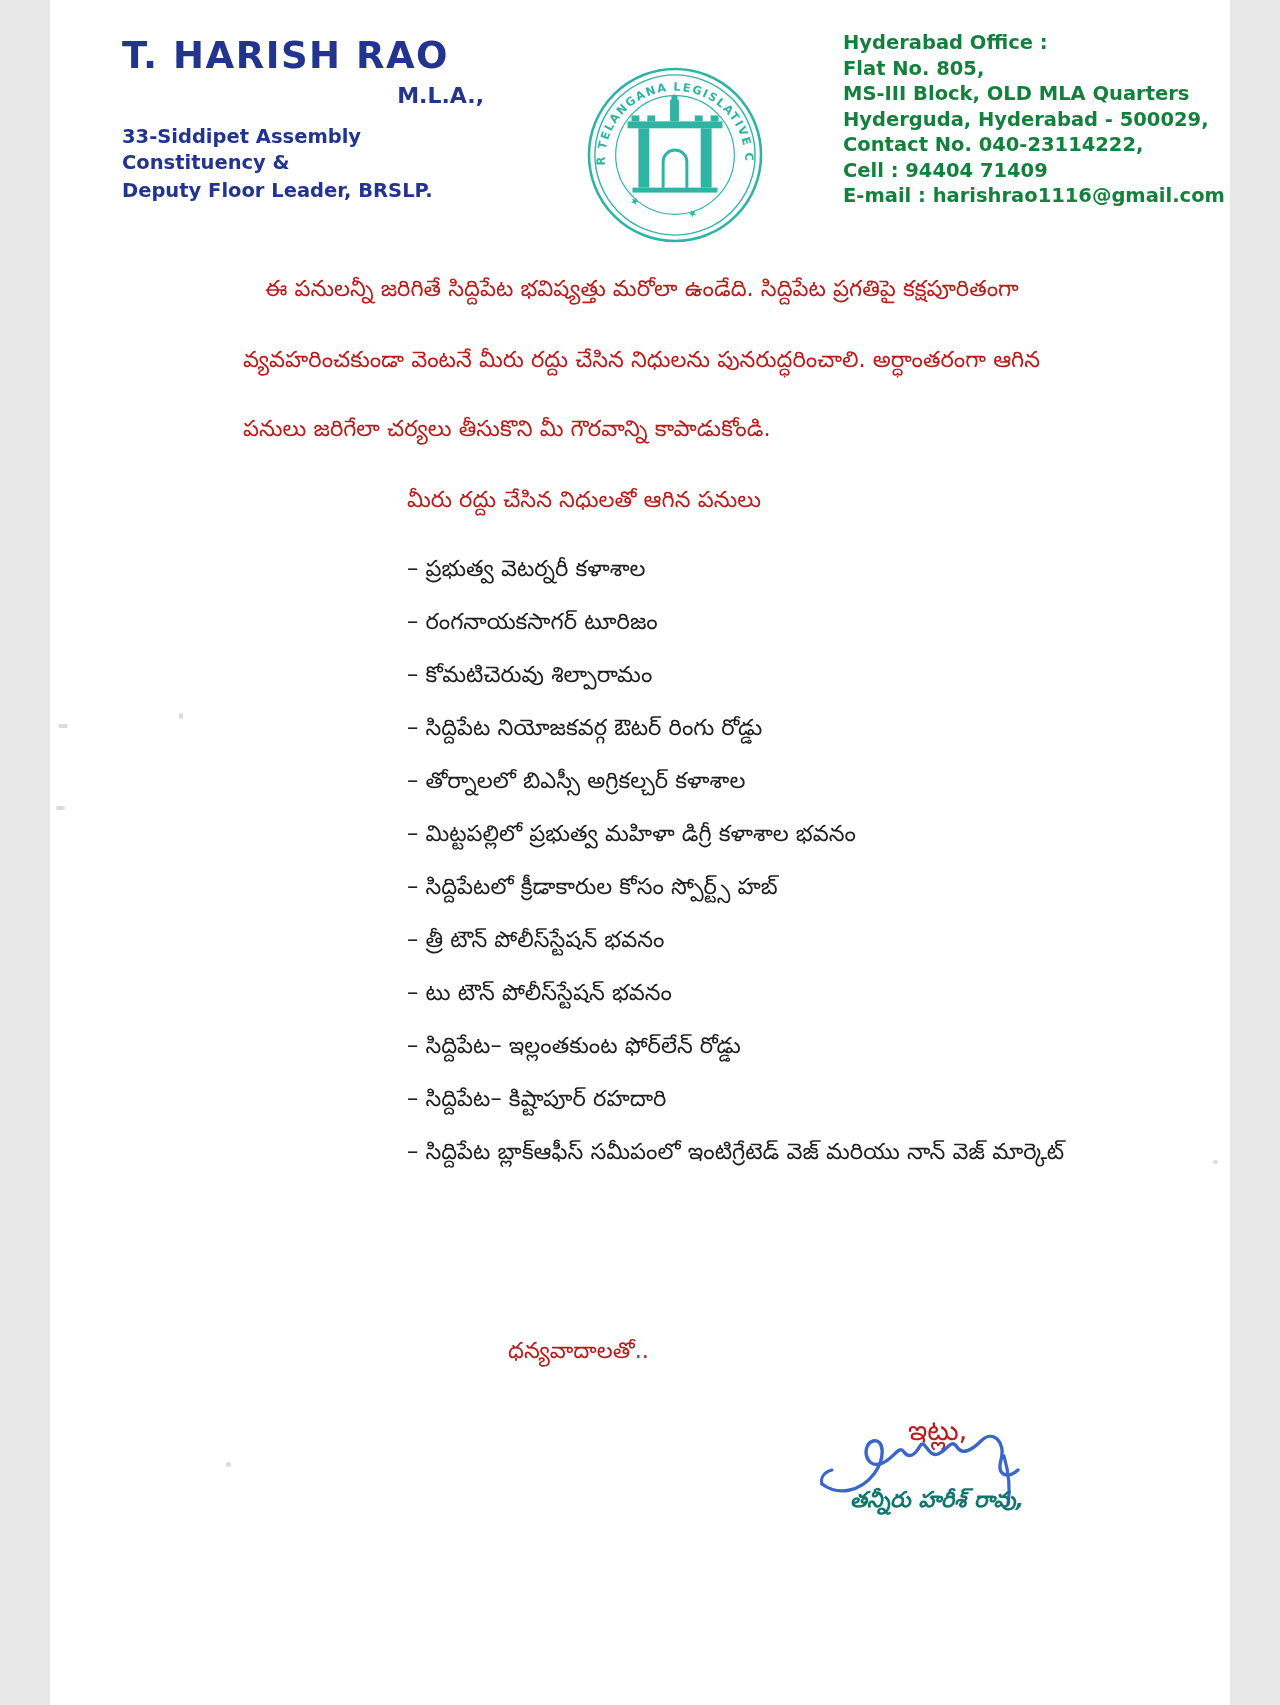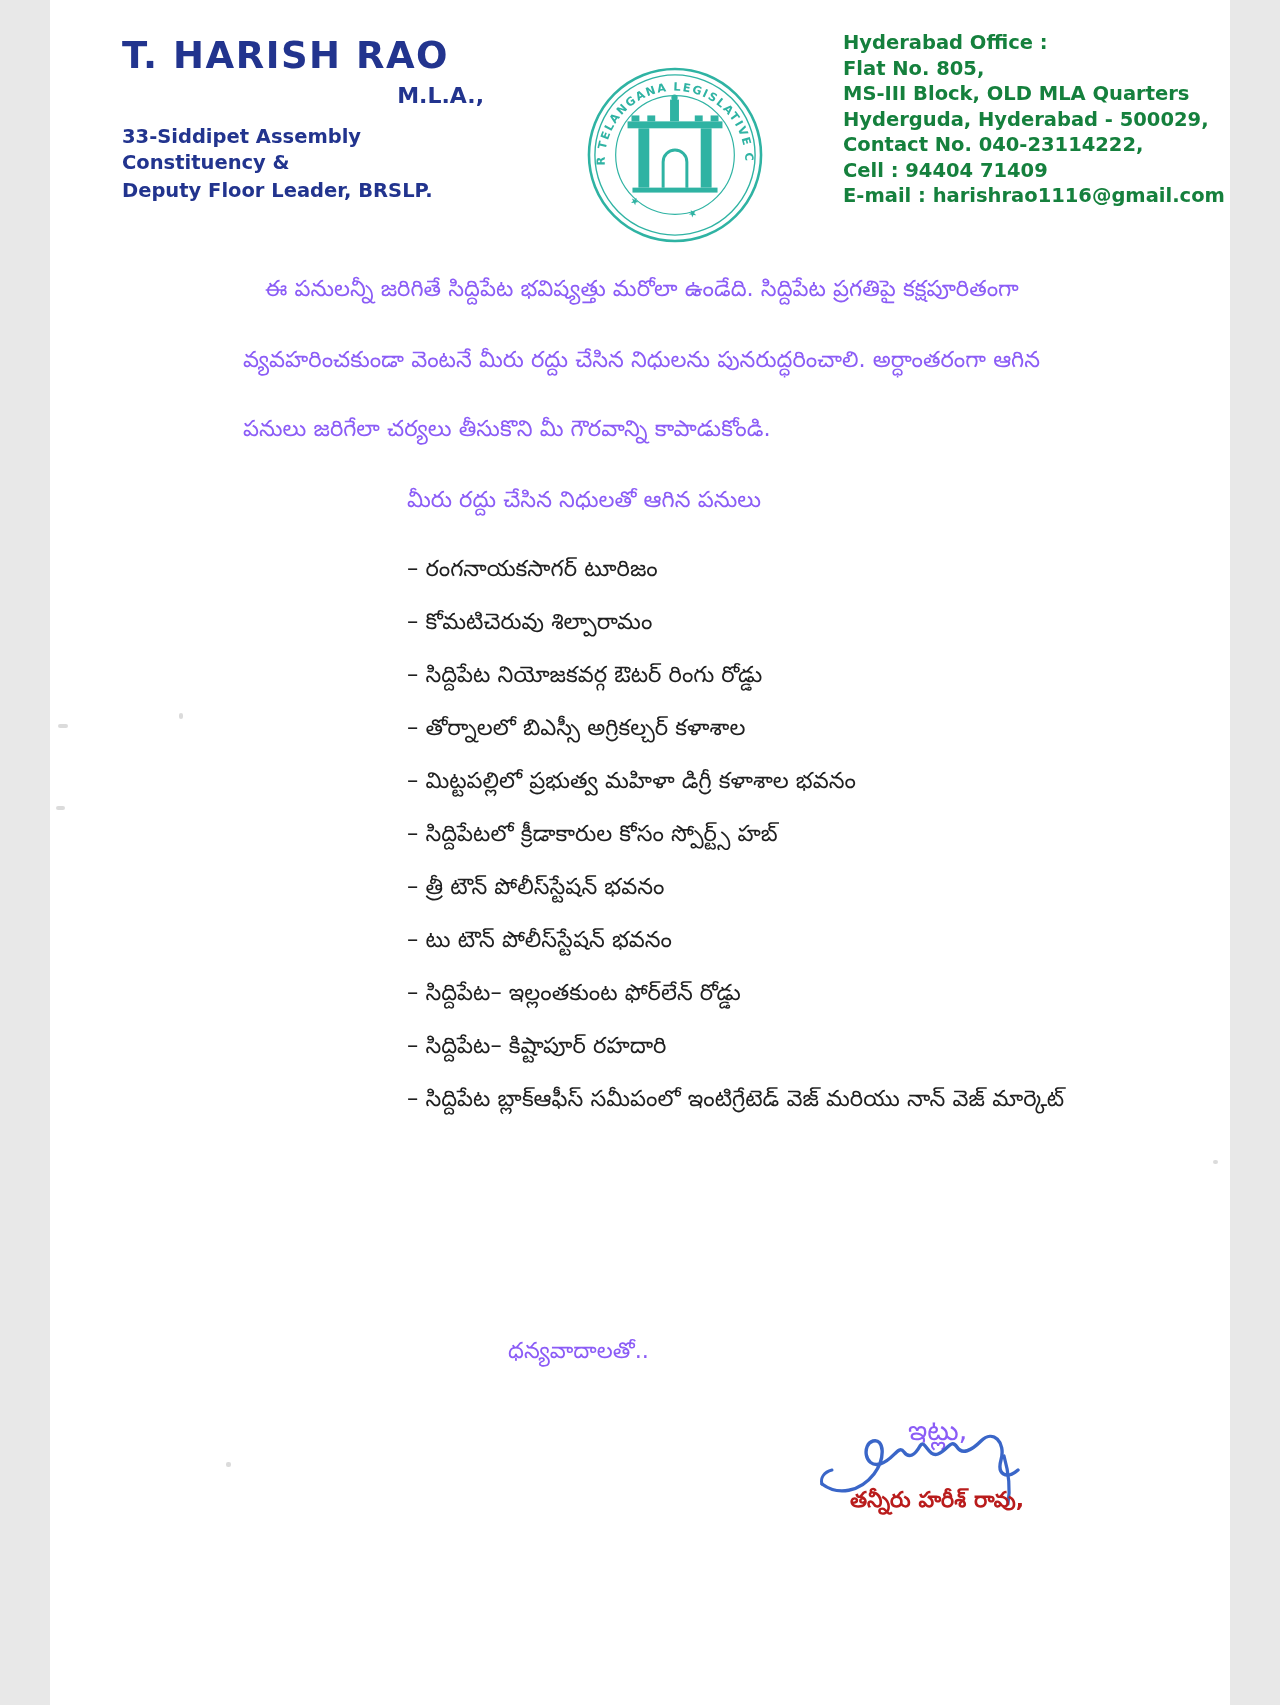--- a/index.html
+++ b/index.html
@@ -14,31 +14,31 @@
   
   .lh-left{position:absolute;left:72px;top:36px;width:370px;color:#22348e;}
   .lh-name{font-size:37px;font-weight:bold;letter-spacing:1.5px;line-height:1.1;}
   .lh-mla{font-size:22px;font-weight:bold;text-align:right;padding-right:8px;margin-top:6px;}
   .lh-addr{font-size:19.5px;font-weight:bold;margin-top:2px;line-height:1.35;}
   .lh-addr.first{margin-top:16px;}
   .lh-seal{position:absolute;left:536px;top:66px;width:178px;height:178px;}
   .lh-right{position:absolute;left:793px;top:30px;width:450px;color:#15803d;
             font-size:19.5px;font-weight:bold;line-height:25.5px;}
   
-  .tl{position:absolute;color:#8b5cf6;font-size:22.5px;white-space:nowrap;}
+  .tl{position:absolute;color:#b91c1c;font-size:22.5px;white-space:nowrap;}
   .para-1{left:215px;top:275px;}
   .para-2{left:193px;top:346px;}
   .para-3{left:193px;top:415px;}
   .subtitle{left:357px;top:486px;text-align:center;}
   .works-list{position:absolute;left:357px;top:552px;margin:0;padding:0;list-style:none;}
   .works-list li{color:#1f1f1f;font-size:22.5px;line-height:33px;margin-bottom:20px;white-space:nowrap;}
   .closing{left:458px;top:1337px;}
   .itlu{left:858px;top:1392px;font-size:28px;margin-top:22px;}
   .signature-svg{position:absolute;left:768px;top:1412px;width:215px;height:100px;}
-  .signer{left:800px;top:1487px;font-size:22px;font-weight:bold;color:#b91c1c;}
+  .signer{left:800px;top:1487px;font-size:22px;font-weight:bold;color:#0f766e;font-style:italic;}
   
   .speck{position:absolute;background:#bdbdbd;opacity:.55;border-radius:2px;}
 </style>
 </head>
 <body>
 
 <div class="page">
 
   <div class="lh-left">
     <div class="lh-name">T. HARISH RAO</div>
@@ -89,20 +89,21 @@
     <div>E-mail : harishrao1116@gmail.com</div>
   </div>
 
   <div class="tl para-1">ఈ పనులన్నీ జరిగితే సిద్దిపేట భవిష్యత్తు మరోలా ఉండేది. సిద్దిపేట  ప్రగతిపై కక్షపూరితంగా</div>
   <div class="tl para-2">వ్యవహరించకుండా వెంటనే మీరు రద్దు చేసిన నిధులను పునరుద్ధరించాలి. అర్ధాంతరంగా ఆగిన</div>
   <div class="tl para-3">పనులు జరిగేలా చర్యలు తీసుకొని మీ గౌరవాన్ని కాపాడుకోండి.</div>
 
   <div class="tl subtitle">మీరు రద్దు చేసిన నిధులతో ఆగిన పనులు</div>
 
   <ul class="works-list">
+    <li>– ప్రభుత్వ వెటర్నరీ కళాశాల</li>
     <li>– రంగనాయకసాగర్ టూరిజం</li>
     <li>– కోమటిచెరువు శిల్పారామం</li>
     <li>– సిద్దిపేట నియోజకవర్గ ఔటర్ రింగు రోడ్డు</li>
     <li>– తోర్నాలలో బిఎస్సీ అగ్రికల్చర్ కళాశాల</li>
     <li>– మిట్టపల్లిలో ప్రభుత్వ మహిళా డిగ్రీ కళాశాల భవనం</li>
     <li>– సిద్దిపేటలో క్రీడాకారుల కోసం స్పోర్ట్స్ హబ్</li>
     <li>– త్రీ టౌన్ పోలీస్‌స్టేషన్ భవనం</li>
     <li>– టు టౌన్ పోలీస్‌స్టేషన్ భవనం</li>
     <li>– సిద్దిపేట– ఇల్లంతకుంట ఫోర్‌లేన్ రోడ్డు</li>
     <li>– సిద్దిపేట– కిష్టాపూర్ రహదారి</li>

